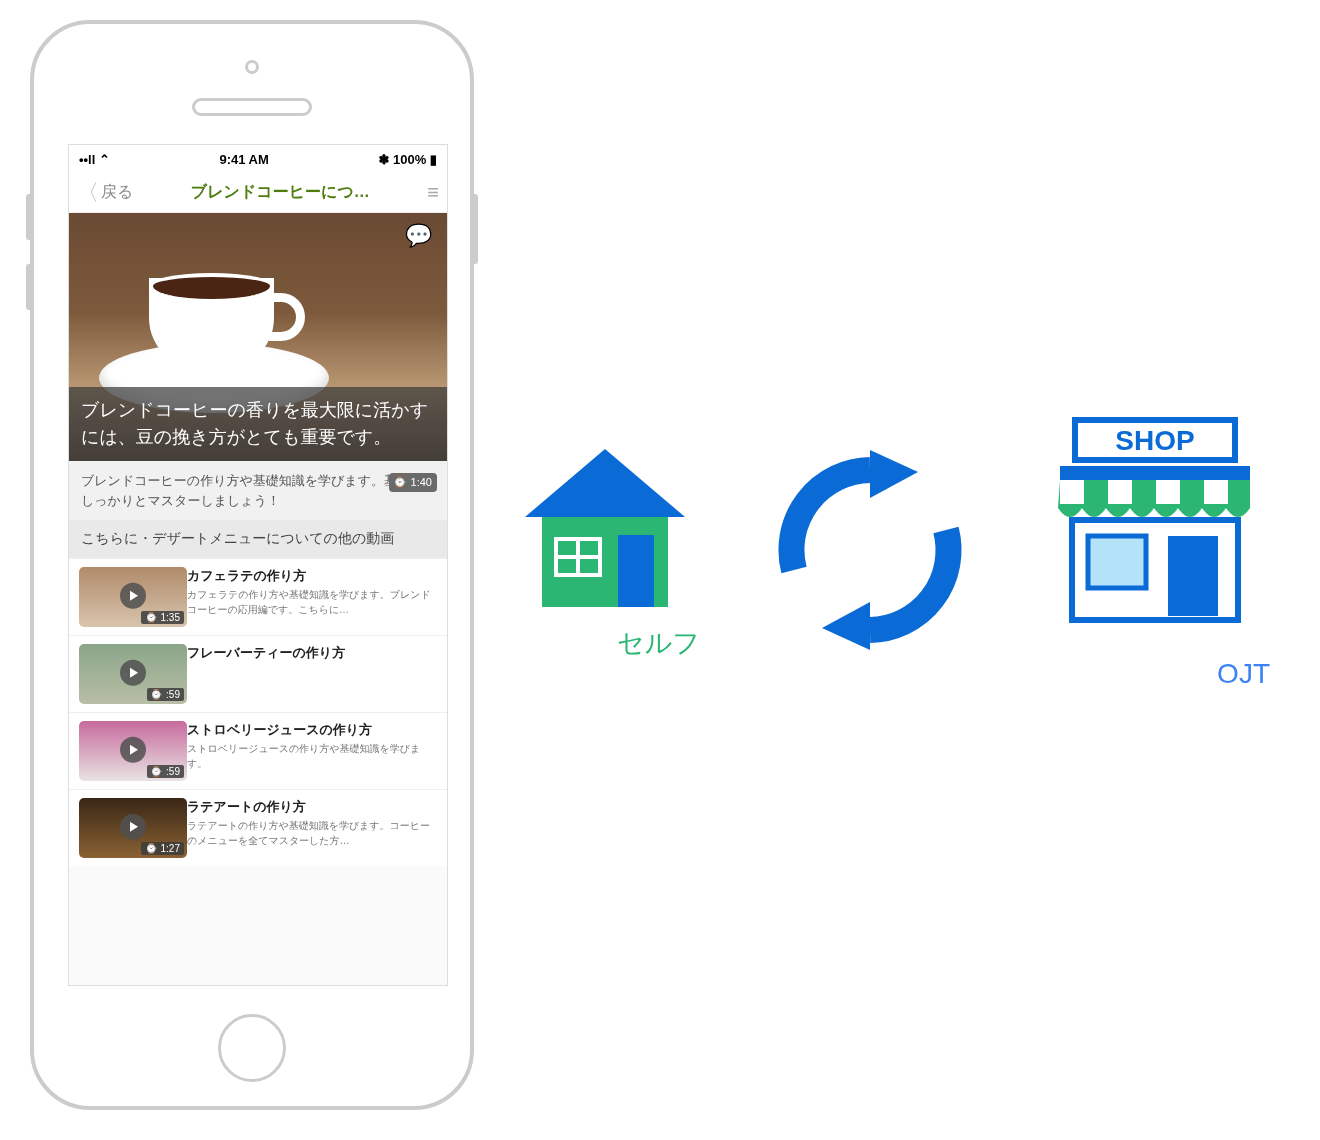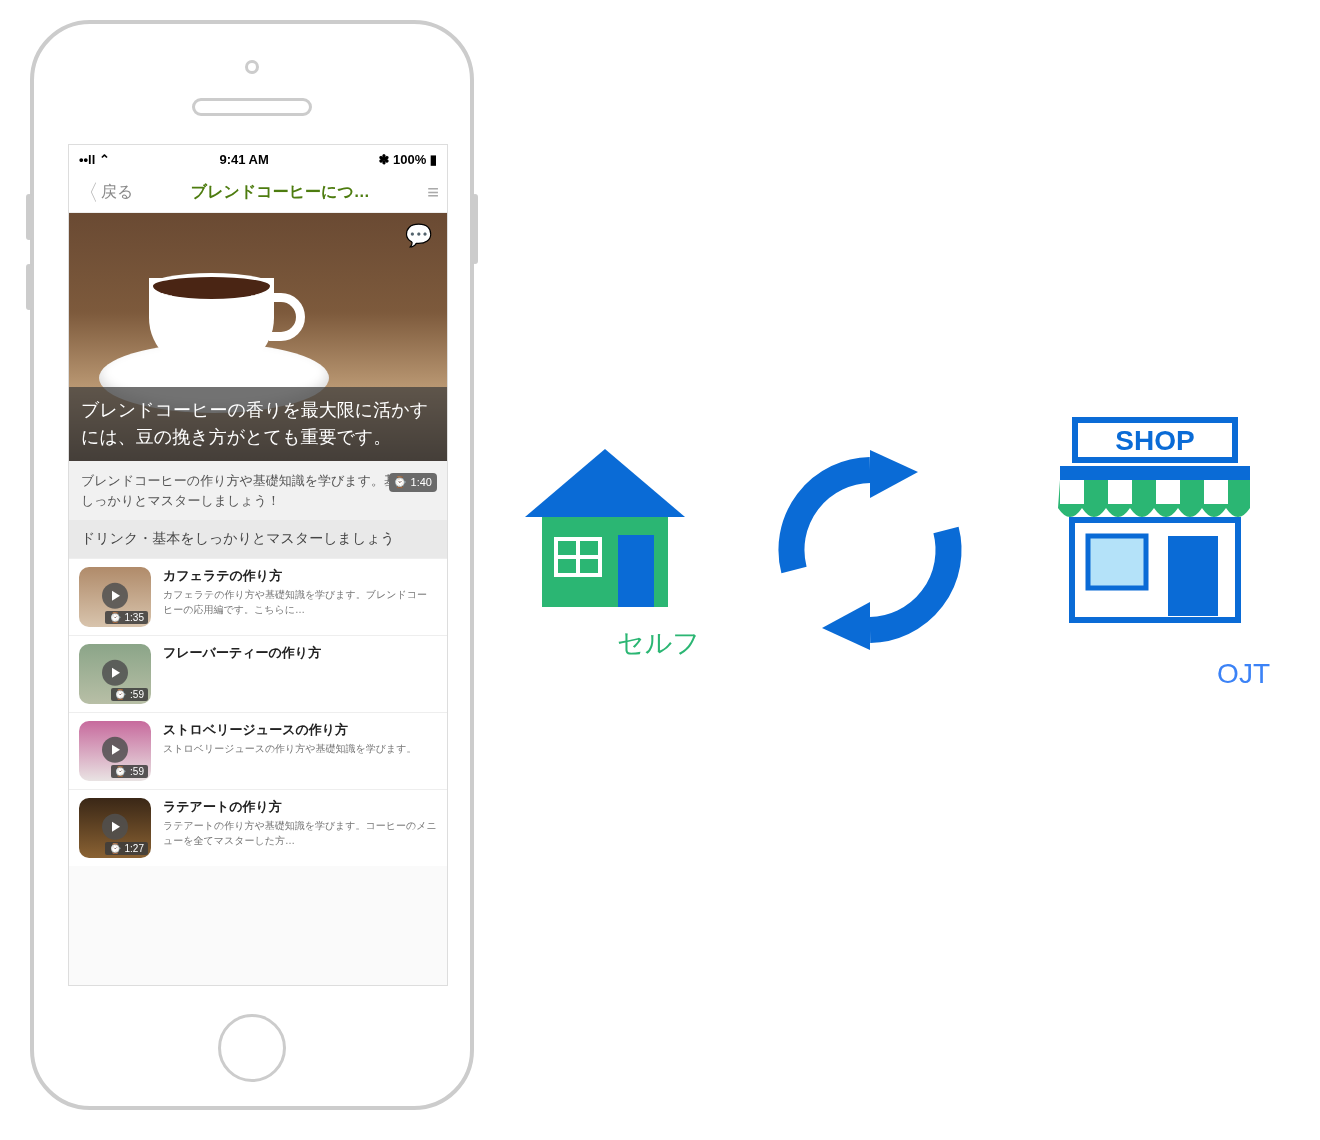--- a/index.html
+++ b/index.html
@@ -41,29 +41,29 @@
   .saucer { width:230px; height:70px; background:#fff; border-radius:50%; position:absolute; left:-20px; top:80px; box-shadow:inset 0 -6px 12px rgba(0,0,0,.15); }
   .cup-body { width:125px; height:95px; background:#fff; border-radius:0 0 60px 60px / 0 0 55px 55px; position:absolute; left:30px; top:15px; }
   .cup-rim { width:125px; height:26px; background:#4a2514; border-radius:50%; position:absolute; left:30px; top:10px; border:4px solid #fff; border-bottom:none; }
   .cup-handle { width:36px; height:48px; border:9px solid #fff; border-left:none; border-radius:0 30px 30px 0; position:absolute; left:150px; top:30px; }
   .hero-caption { position:absolute; left:0; right:0; bottom:0; background:rgba(60,60,60,.72); color:#fff; font-size:18px; line-height:1.5; padding:10px 12px; }
   .desc-row { background:#f1f1f1; padding:10px 12px; font-size:13px; color:#555; line-height:1.5; position:relative; }
   .desc-row .dur { position:absolute; right:10px; top:12px; background:#6a6a6a; color:#fff; font-size:11px; padding:1px 5px; border-radius:4px; }
   .section-head { background:#e9e9e9; padding:10px 12px; font-size:14px; color:#444; }
   .list { background:#fff; }
   .list-item { display:flex; padding:8px 10px; border-top:1px solid #eee; }
-  .thumb { width:72px; height:60px; border-radius:10px; position:relative; flex-shrink:0; background:#8a6a50; }
+  .thumb { width:108px; height:60px; border-radius:5px; position:relative; flex-shrink:0; background:#8a6a50; }
   .thumb.t0 { background:linear-gradient(#b08b6a,#d8c4ad); }
   .thumb.t1 { background:linear-gradient(#8ba588,#b8bfa6); }
   .thumb.t2 { background:linear-gradient(#c76a9d,#e9e3e3); }
   .thumb.t3 { background:linear-gradient(#3a2716,#8a6233); }
   .thumb .play { position:absolute; left:50%; top:50%; transform:translate(-50%,-55%); width:26px; height:26px; border-radius:50%; background:rgba(80,80,80,.85); display:flex; align-items:center; justify-content:center; }
   .thumb .play::after { content:""; border-left:8px solid #fff; border-top:5px solid transparent; border-bottom:5px solid transparent; margin-left:2px; }
   .thumb .dur { position:absolute; right:3px; bottom:3px; background:rgba(60,60,60,.85); color:#fff; font-size:10px; padding:1px 4px; border-radius:2px; }
-  .item-text { padding-left:12px; }
+  .item-text { }
   .item-title { font-size:13px; font-weight:700; color:#222; margin-bottom:3px; }
   .item-desc { font-size:10px; color:#777; line-height:1.45; }
   
   .right-area { position:absolute; left:510px; top:370px; width:760px; height:360px; display:flex; align-items:center; justify-content:space-between; }
   .col { display:flex; flex-direction:column; align-items:flex-end; }
   .label-self { color:#2bb673; font-size:27px; margin-top:6px; }
   .label-ojt  { color:#3b82f6; font-size:28px; margin-top:18px; }
 </style>
 </head>
 <body>
@@ -96,21 +96,21 @@
           <div class="cup-body"></div>
           <div class="cup-rim"></div>
           <div class="cup-handle"></div>
       </div>
       <div class="hero-caption">ブレンドコーヒーの香りを最大限に活かすには、豆の挽き方がとても重要です。</div>
     </div>
     <div class="desc-row">
       <span>ブレンドコーヒーの作り方や基礎知識を学びます。基本をしっかりとマスターしましょう！</span>
       <span class="dur">⌚ 1:40</span>
     </div>
-    <div class="section-head">ドリンク・基本をしっかりとマスターしましょう</div>
+    <div class="section-head">こちらに・デザートメニューについての他の動画</div>
     <div class="list">
       <div class="list-item">
         <div class="thumb t0">
           <div class="play"></div>
           <div class="dur">⌚ 1:35</div>
         </div>
         <div class="item-text">
           <div class="item-title">カフェラテの作り方</div>
           <div class="item-desc">カフェラテの作り方や基礎知識を学びます。ブレンドコーヒーの応用編です。こちらに…</div>
         </div>

